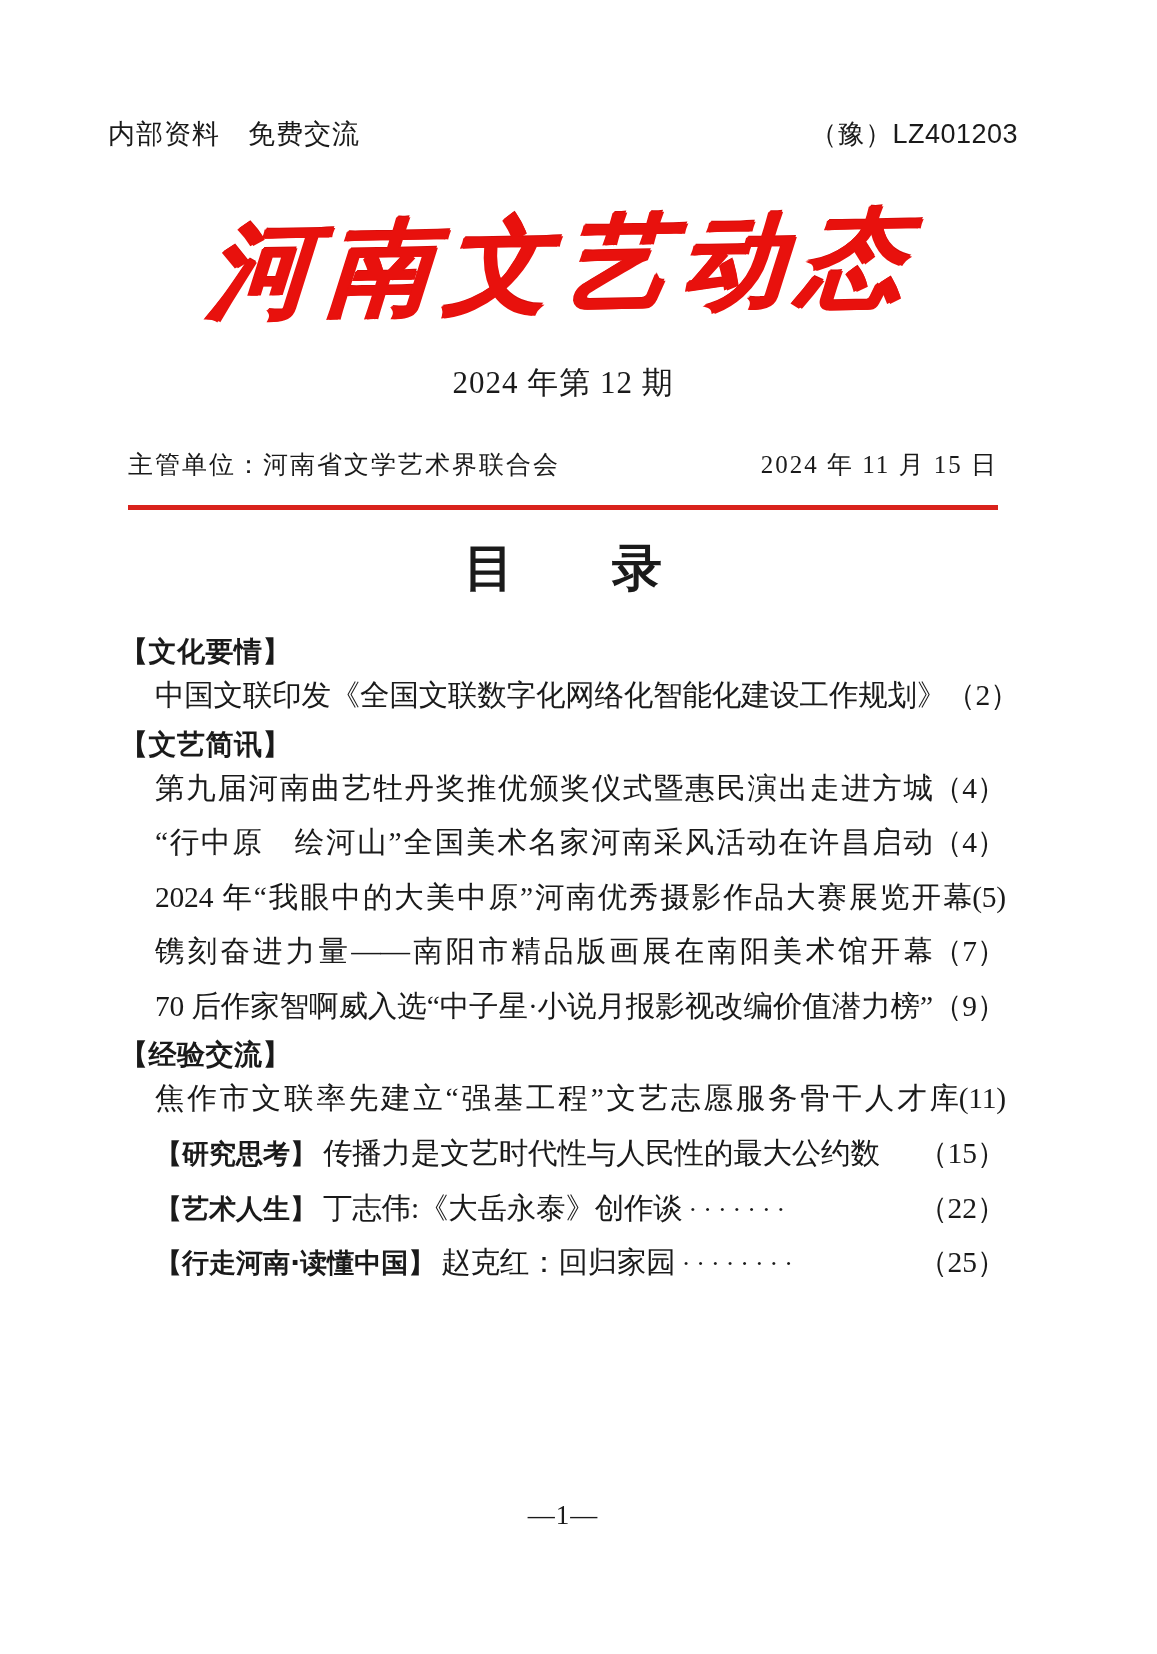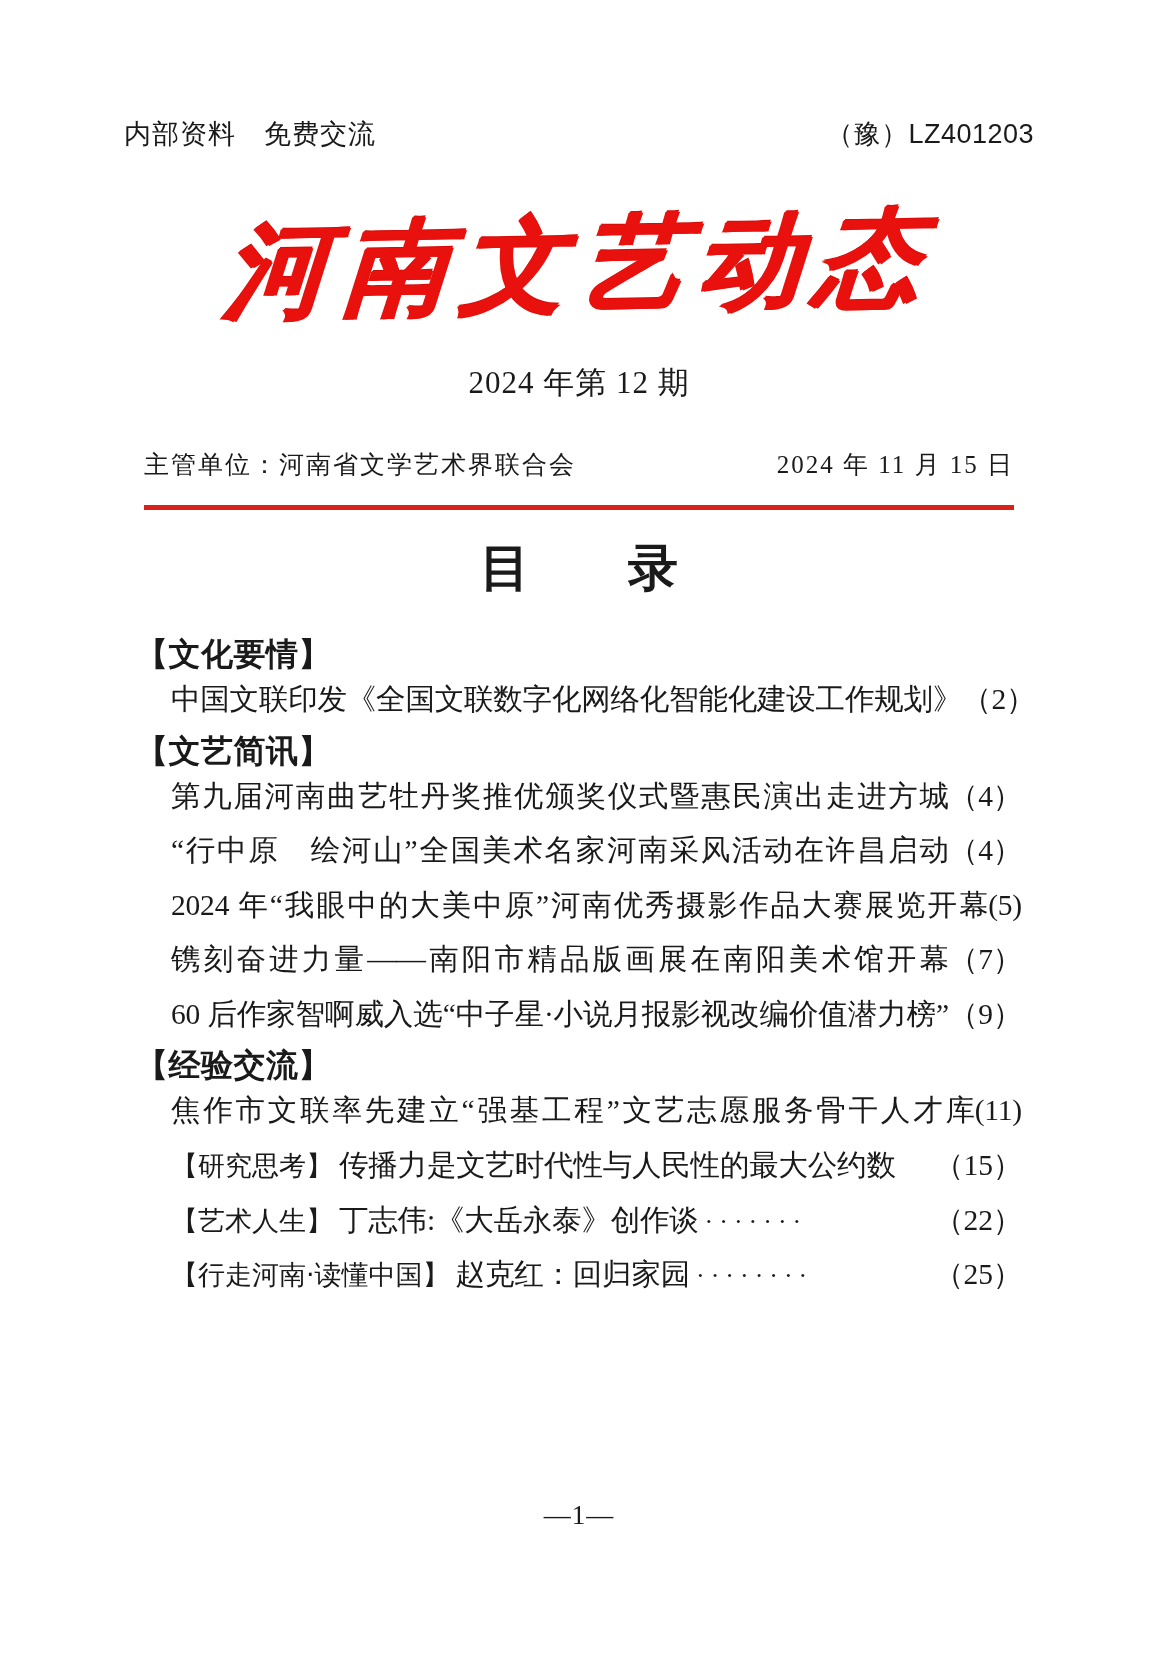--- a/index.html
+++ b/index.html
@@ -11,21 +11,21 @@
     width: 1157px;
     height: 1654px;
     position: relative;
     font-family: "Liberation Serif", "DejaVu Serif", serif;
     color: #1a1a1a;
     overflow: hidden;
   }
 
   .page {
     position: absolute;
-    left: 16px; top: 0;
+    left: 0; top: 0;
     width: 1126px;
     height: 1654px;
     box-sizing: border-box;
     padding: 0 128px;
   }
 
   
   .masthead-meta {
     position: absolute;
     left: 108px;
@@ -111,21 +111,21 @@
 
   
   .toc-body {
     position: absolute;
     left: 120px;
     right: 120px;
     top: 630px;
   }
 
   .section-label {
-    font-size: 32px;
+    font-size: 28px;
     font-weight: 700;
     letter-spacing: 0.5px;
     line-height: 1.0;
     margin: 8px 0 2px 0;
     font-family: "DejaVu Sans", "Liberation Sans", sans-serif;
   }
 
   .toc-entry {
     display: flex;
     align-items: baseline;
@@ -151,21 +151,21 @@
     text-align: right;
     font-family: "Liberation Serif", serif;
   }
   .toc-entry.justify .etitle {
     flex: 1 1 auto;
     text-align: justify;
     text-align-last: justify;
   }
 
   .inline-tag {
-    font-weight: 400;
+    font-weight: 700;
     font-family: "DejaVu Sans", "Liberation Sans", sans-serif;
     font-size: 27px;
     letter-spacing: 0;
     margin-right: 6px;
   }
 
   
   .page-footer {
     position: absolute;
     left: 0; right: 0;
@@ -218,21 +218,21 @@
     </div>
     <div class="toc-entry justify">
       <span class="etitle">2024 年“我眼中的大美中原”河南优秀摄影作品大赛展览开幕</span>
       <span class="epage">(5)</span>
     </div>
     <div class="toc-entry justify">
       <span class="etitle">镌刻奋进力量——南阳市精品版画展在南阳美术馆开幕</span>
       <span class="epage">（7）</span>
     </div>
     <div class="toc-entry justify">
-      <span class="etitle">60 后作家智啊威入选“中子星·小说月报影视改编价值潜力榜”</span>
+      <span class="etitle">70 后作家智啊威入选“中子星·小说月报影视改编价值潜力榜”</span>
       <span class="epage">（9）</span>
     </div>
 
     <div class="section-label">【经验交流】</div>
     <div class="toc-entry justify">
       <span class="etitle">焦作市文联率先建立“强基工程”文艺志愿服务骨干人才库</span>
       <span class="epage">(11)</span>
     </div>
 
     <div class="toc-entry">

